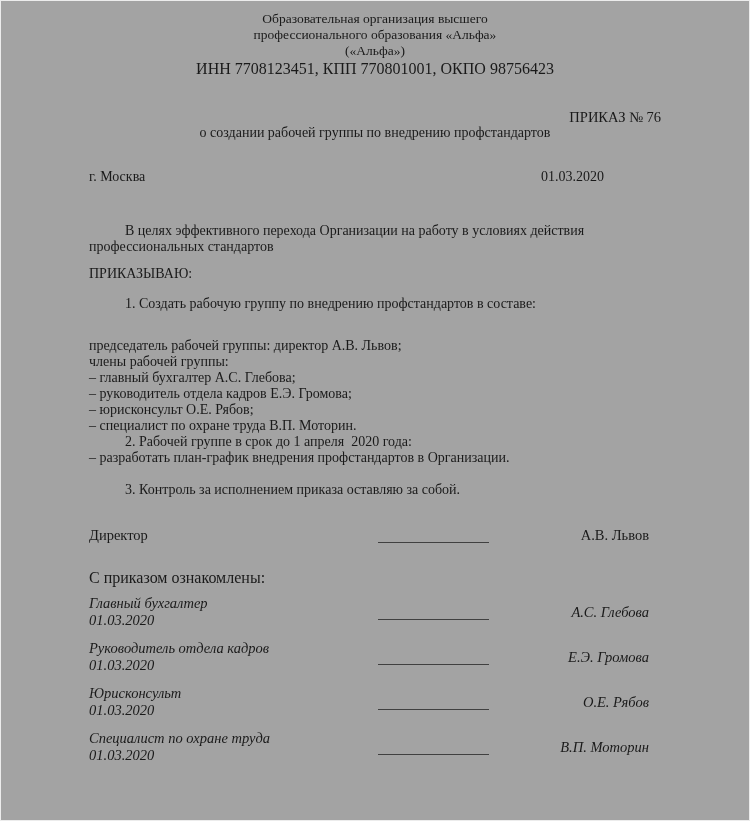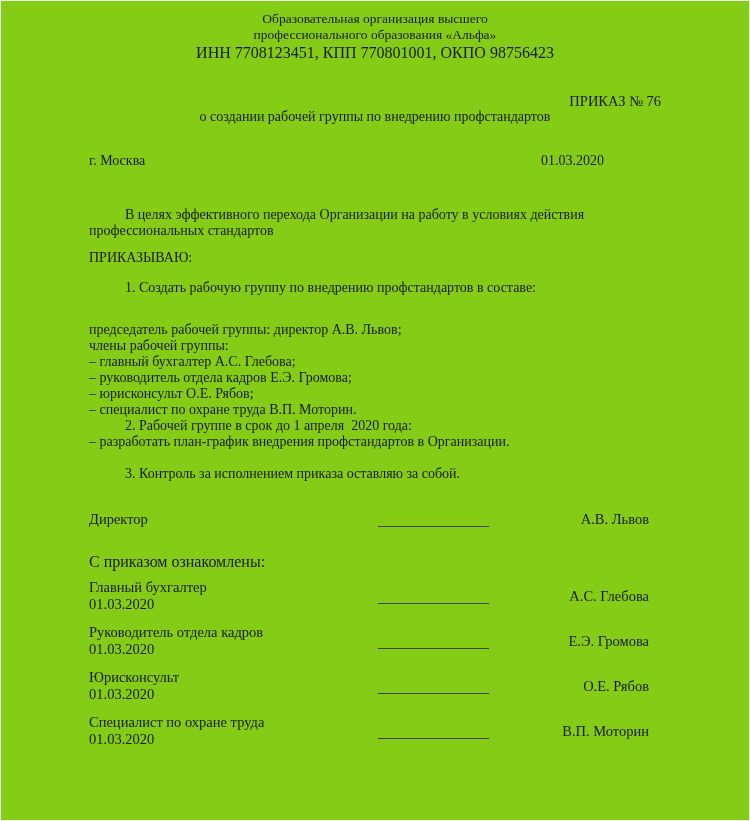--- a/index.html
+++ b/index.html
@@ -5,21 +5,21 @@
   html, body {
     margin: 0;
     padding: 0;
     background: #ffffff;
   }
   .page {
     position: relative;
     width: 750px;
     height: 821px;
     box-sizing: border-box;
-    background: #84cc16;
+    background: #a3a3a3;
     border: 1px solid #ececec;
     padding: 10px 88px 0 88px;
     font-family: "Liberation Serif", "DejaVu Serif", serif;
     color: #1a1a1a;
     overflow: hidden;
   }
   .org-line {
     text-align: center;
     font-size: 13.5px;
     line-height: 16px;
@@ -87,31 +87,32 @@
     text-align: right;
     white-space: pre-wrap;
   }
   .sig-title, .sig-date { white-space: pre-wrap; }
   .ack-heading {
     margin-top: 26px;
     font-size: 16px;
     line-height: 16px;
     white-space: pre-wrap;
   }
-  .ack-rows { margin-top: 9px; }
+  .ack-rows { margin-top: 9px; font-style: italic; }
   .ack-row { margin-bottom: 11px; }
 </style>
 </head>
 <body>
 
 <div class="page">
 
   <div>
     <div class="org-line">Образовательная организация высшего</div>
     <div class="org-line">профессионального образования «Альфа»</div>
+    <div class="org-line">(«Альфа»)</div>
     <div class="requisites">ИНН 7708123451, КПП 770801001, ОКПО 98756423</div>
   </div>
 
   <div class="title-block">
     <div class="order-title">ПРИКАЗ № 76</div>
     <div class="order-subtitle">о создании рабочей группы по внедрению профстандартов</div>
   </div>
 
   <div class="meta-row">
     <div>г. Москва</div>

